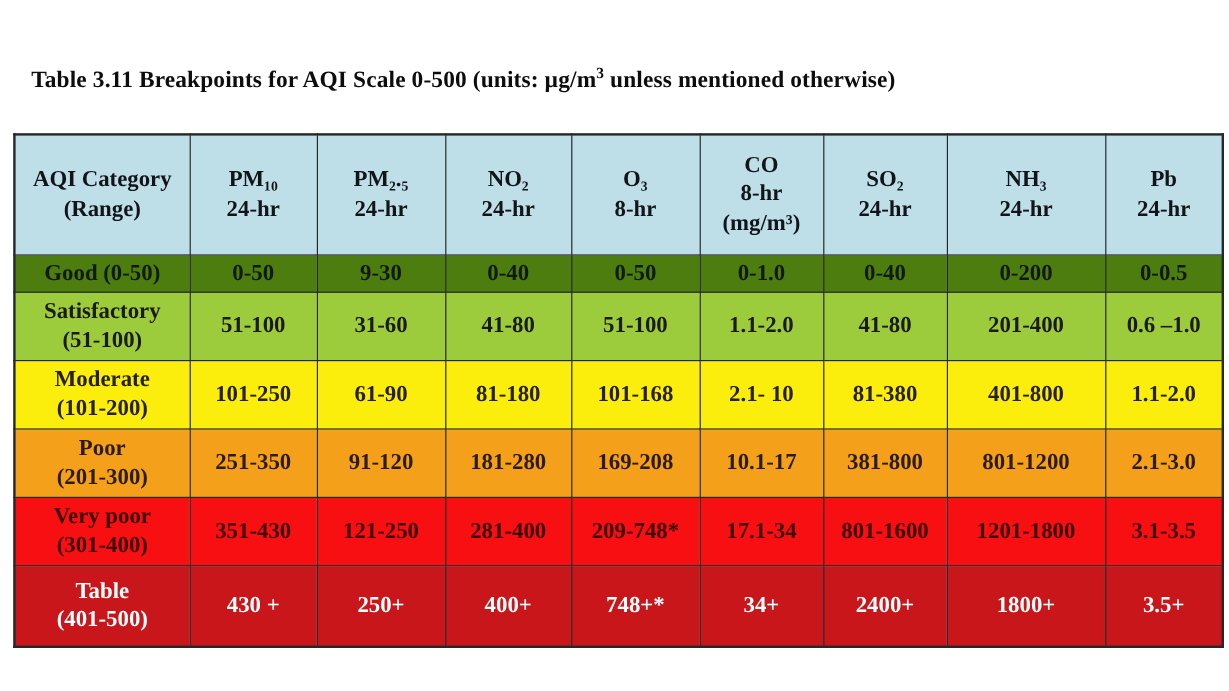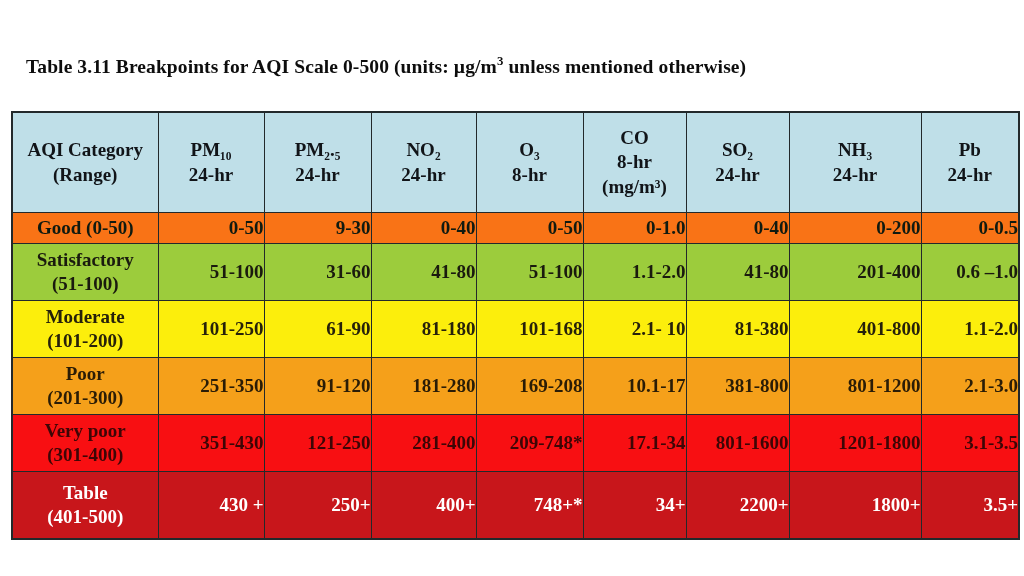--- a/index.html
+++ b/index.html
@@ -65,36 +65,36 @@
   col.c8 { width: 98px; }
 
   thead th {
     background: #bfdfe8;
     color: #111418;
     height: 99px;
     font-size: 19px;
   }
   thead th .hdr-line { display: block; }
 
-  tr.row-good td     { background: #f97316; color: #101a10; height: 30px; }
+  tr.row-good td     { background: #4d7c0f; color: #101a10; height: 30px; }
   tr.row-satis td    { background: #9ccc3c; color: #1a1a0e; height: 56px; }
   tr.row-moderate td { background: #fcee0c; color: #26210a; height: 56px; }
   tr.row-poor td     { background: #f5a01a; color: #2a1c06; height: 56px; }
   tr.row-verypoor td { background: #f80f12; color: #3d0606; height: 56px; }
   tr.row-severe td   { background: #c8161b; color: #ffffff;  height: 66px; }
 
   tr.row-good td.cat,
   tr.row-satis td.cat,
   tr.row-moderate td.cat,
   tr.row-poor td.cat,
   tr.row-verypoor td.cat,
   tr.row-severe td.cat { font-size: 19px; }
 
   td.cat .cat-line { display: block; }
-  td .val { display: block; text-align: right; }
+  td .val { display: block; }
 
   tr.row-good td .val,
   tr.row-good td.cat .cat-line { line-height: 1.1; }
 </style>
 </head>
 <body>
 
 <div class="page">
 
   <div class="table-title">
@@ -324,21 +324,21 @@
         <td>
             <span class="val">400+</span>
           </td>
         <td>
             <span class="val">748+*</span>
           </td>
         <td>
             <span class="val">34+</span>
           </td>
         <td>
-            <span class="val">2200+</span>
+            <span class="val">2400+</span>
           </td>
         <td>
             <span class="val">1800+</span>
           </td>
         <td>
             <span class="val">3.5+</span>
           </td>
       </tr>
 
     </tbody>

